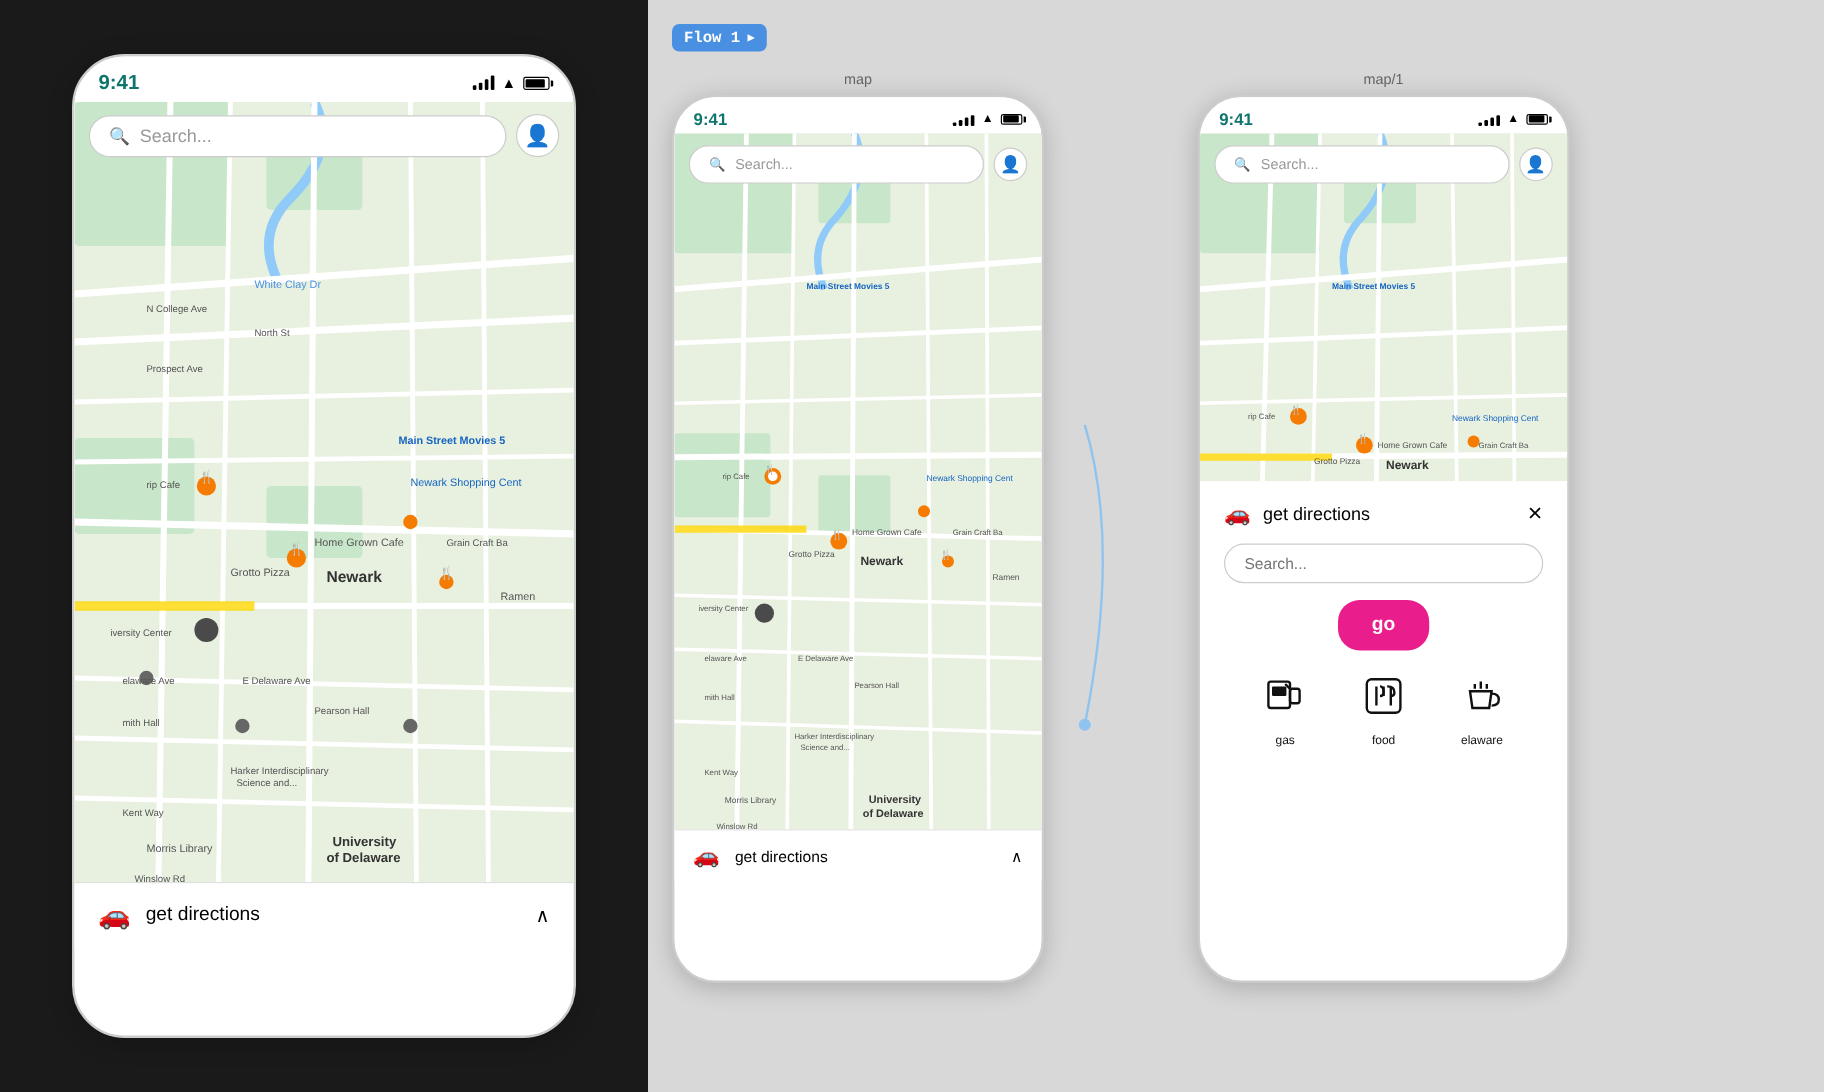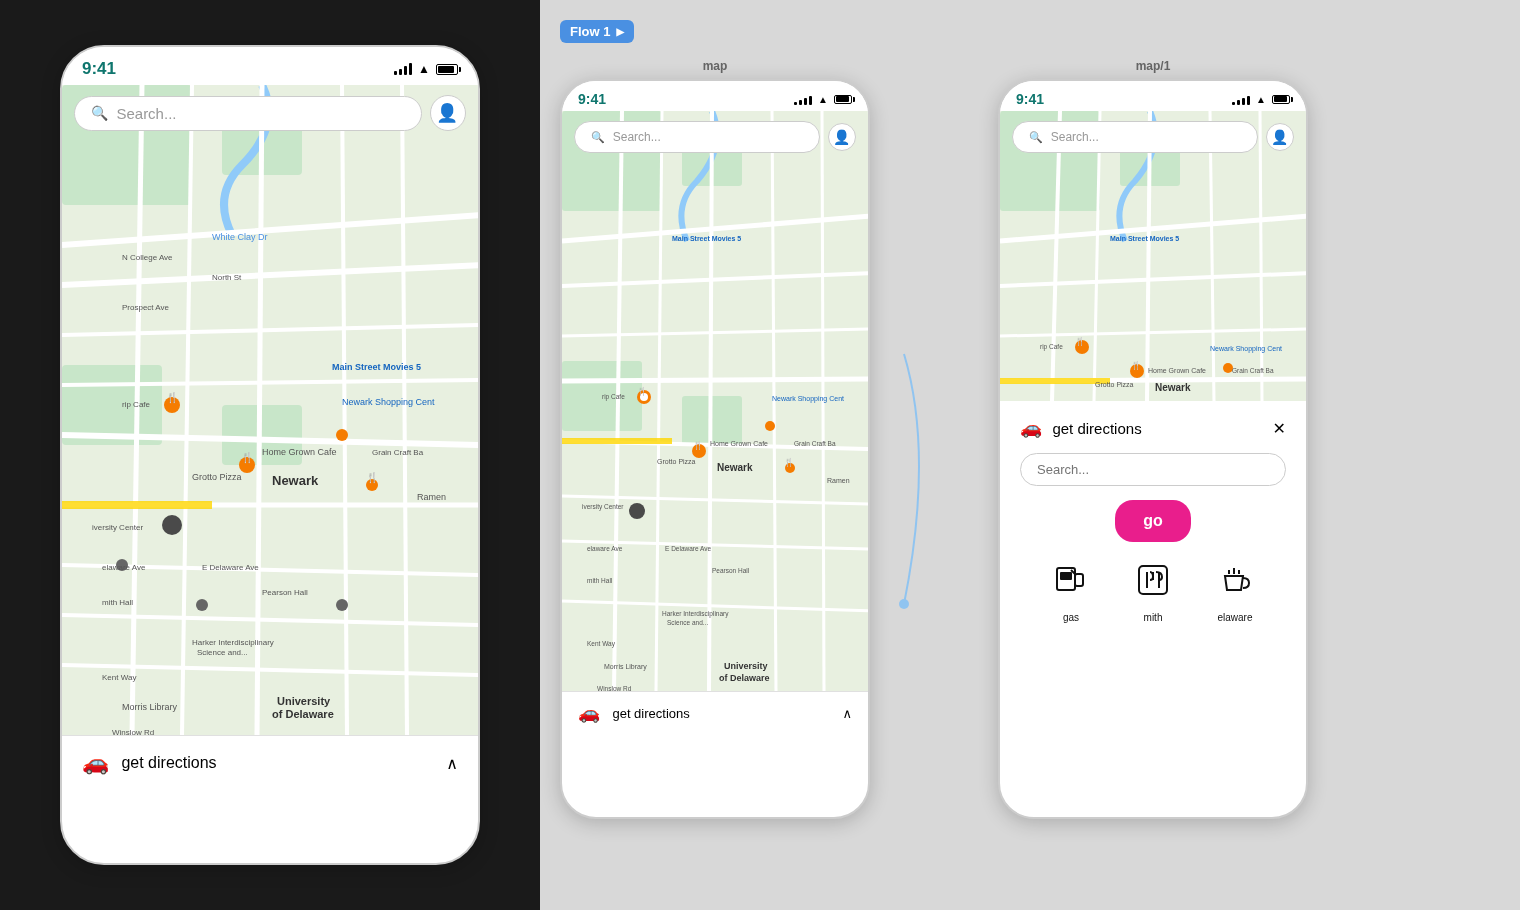--- a/index.html
+++ b/index.html
@@ -34,20 +34,21 @@
       display: flex;
       flex-direction: column;
       padding: 20px;
     }
 
     .flow-header {
       display: flex;
       align-items: center;
       gap: 8px;
       margin-bottom: 16px;
+      font-family: Liberation Mono, monospace;
     }
 
     
     .phone {
       background: #fff;
       border-radius: 44px;
       border: 2px solid #ccc;
       width: 420px;
       min-height: 820px;
       overflow: hidden;
@@ -294,21 +295,20 @@
       font-size: 10px;
       color: #111;
     }
 
     
     .screen-label {
       font-size: 12px;
       color: #666;
       margin-bottom: 6px;
       text-align: right;
-      font-weight: bold;
     }
 
     .screen-wrapper {
       display: flex;
       flex-direction: column;
       align-items: center;
     }
 
     
     .flow-badge {
@@ -649,21 +649,21 @@
               <div style="font-size:32px; text-align:center;">
                 <svg width="36" height="36" viewBox="0 0 36 36">
                   <rect x="4" y="4" width="28" height="28" rx="4" fill="none" stroke="#111" stroke-width="2"></rect>
                   <line x1="12" y1="10" x2="12" y2="26" stroke="#111" stroke-width="2"></line>
                   <line x1="18" y1="10" x2="18" y2="18" stroke="#111" stroke-width="2"></line>
                   <path d="M 15 10 Q 18 10 18 15 Q 18 18 15 18" stroke="#111" stroke-width="2" fill="none"></path>
                   <line x1="24" y1="10" x2="24" y2="26" stroke="#111" stroke-width="2"></line>
                   <path d="M 21 10 Q 27 10 27 15 Q 27 18 24 18" stroke="#111" stroke-width="2" fill="none"></path>
                 </svg>
               </div>
-              <span class="quick-label">mith</span>
+              <span class="quick-label">food</span>
             </div>
             <div class="quick-item">
               <div style="font-size:32px; text-align:center;">
                 <svg width="36" height="36" viewBox="0 0 36 36">
                   <path d="M 8 14 L 10 28 L 24 28 L 26 14 Z" fill="none" stroke="#111" stroke-width="2"></path>
                   <path d="M 26 16 Q 32 16 32 21 Q 32 26 26 26" stroke="#111" stroke-width="2" fill="none"></path>
                   <line x1="12" y1="8" x2="12" y2="12" stroke="#111" stroke-width="2"></line>
                   <line x1="17" y1="6" x2="17" y2="12" stroke="#111" stroke-width="2"></line>
                   <line x1="22" y1="8" x2="22" y2="12" stroke="#111" stroke-width="2"></line>
                 </svg>

